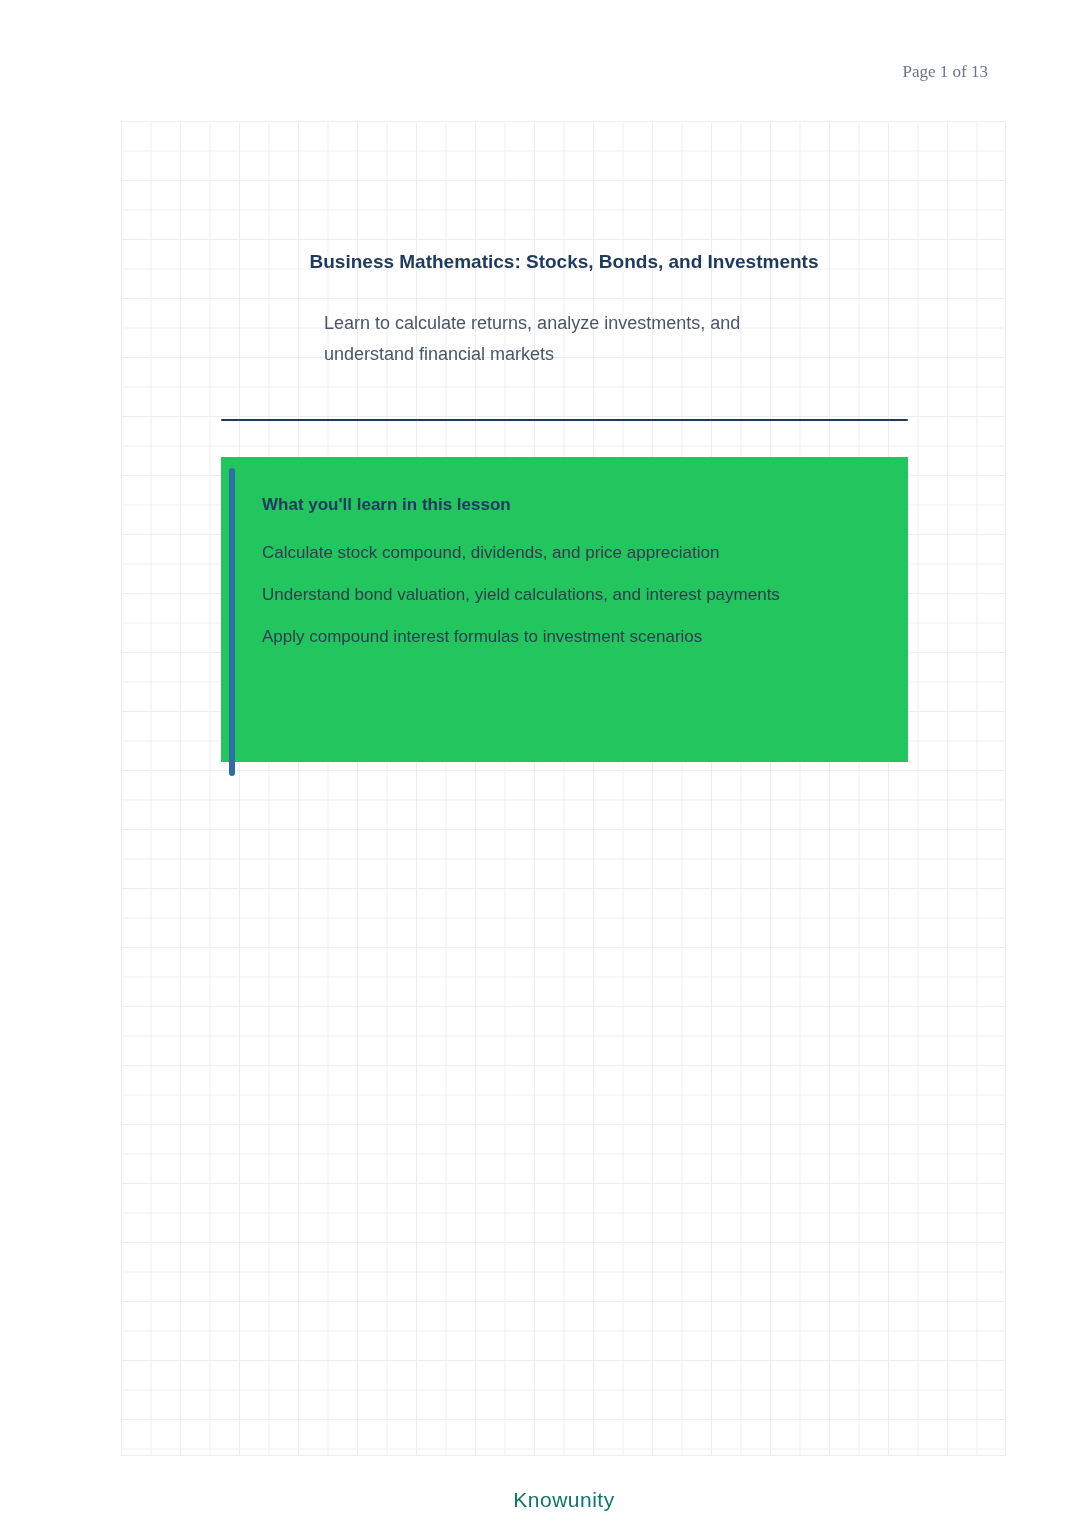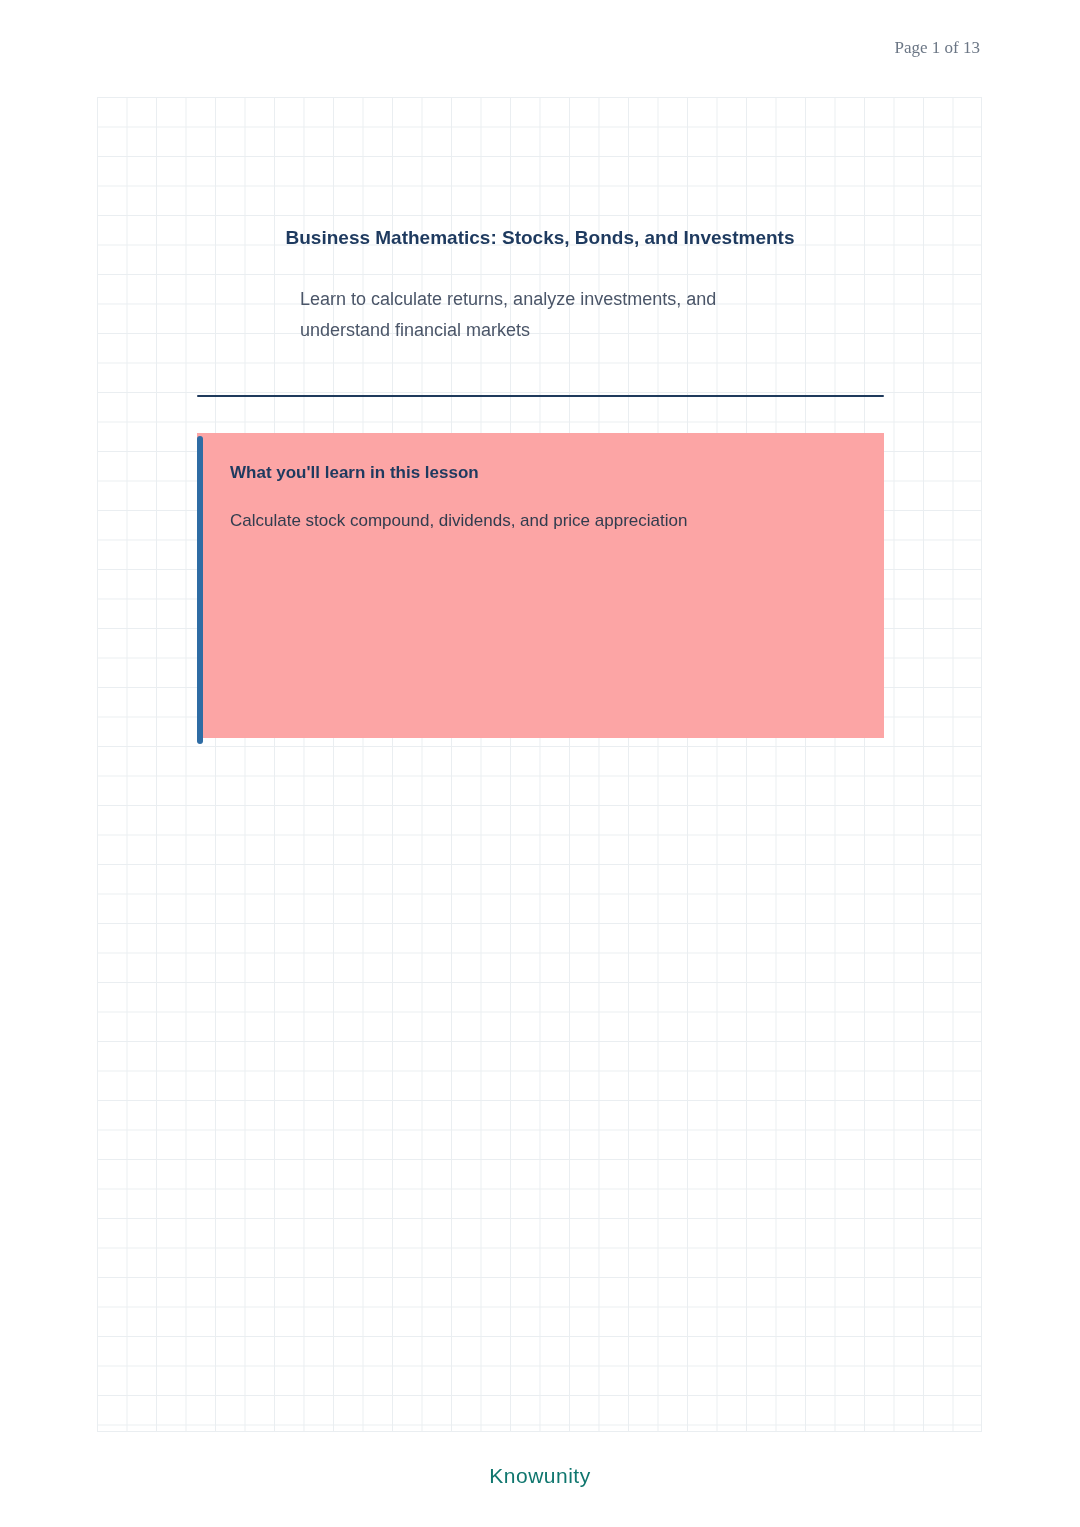--- a/index.html
+++ b/index.html
@@ -1,15 +1,15 @@
 <!DOCTYPE html>
 <html><head>
 <meta charset="utf-8">
 <style>
-  * { margin: 0; padding: 0; box-sizing: border-box; }
+  * { margin: 8px; padding: 0; box-sizing: border-box; }
   html, body { width: 1080px; height: 1527px; }
   body {
     position: relative;
     background: #ffffff;
     font-family: "Liberation Sans", "DejaVu Sans", sans-serif;
     overflow: hidden;
   }
 
   .page-number {
     position: absolute;
@@ -67,21 +67,21 @@
     background: #1f3a5c;
     border-radius: 1px;
   }
 
   .lesson-box {
     position: absolute;
     top: 433px;
     left: 197px;
     width: 687px;
     height: 305px;
-    background: #fca5a5;
+    background: #22c55e;
     padding: 29px 30px 0 33px;
     overflow: visible;
   }
 
   .accent-bar {
     position: absolute;
     left: 0;
     top: 3px;
     width: 6px;
     height: 308px;
@@ -125,15 +125,17 @@
 <h1 class="doc-title">Business Mathematics: Stocks, Bonds, and Investments</h1>
 
 <p class="doc-subtitle">Learn to calculate returns, analyze investments, and understand financial markets</p>
 
 <div class="divider"></div>
 
 <section class="lesson-box">
   <span class="accent-bar"></span>
   <h2 class="lesson-heading">What you'll learn in this lesson</h2>
   <p class="objective">Calculate stock compound, dividends, and price appreciation</p>
+  <p class="objective">Understand bond valuation, yield calculations, and interest payments</p>
+  <p class="objective">Apply compound interest formulas to investment scenarios</p>
 </section>
 
 <footer class="brand-footer">Knowunity</footer>
 
 </body></html>

